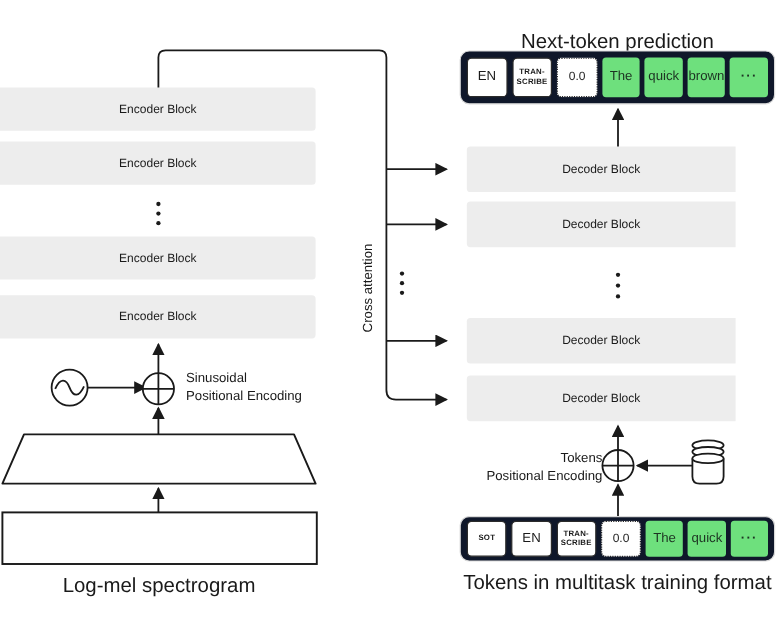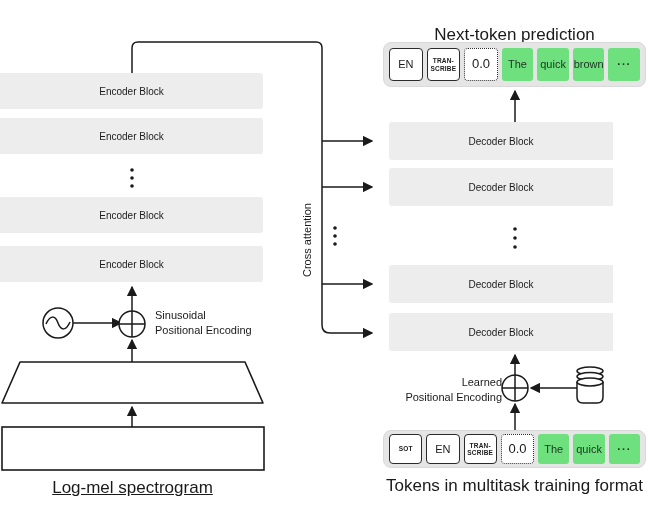--- a/index.html
+++ b/index.html
@@ -9,32 +9,32 @@
   .block {
     position:absolute; background:var(--block-bg,#ededed);
     display:flex; align-items:center; justify-content:center;
     font-size:10px; color:var(--text,#1a1a1a);
   }
   .enc-block { left:0; width:263px; height:36px; border-radius:0 3px 3px 0; }
   .dec-block { left:389px; width:224px; height:38px; border-radius:3px 0 0 3px; }
 
   .token-strip {
     position:absolute; left:383px; width:263px; box-sizing:border-box;
-    background:#e5e5e5; border:1.5px solid var(--container-border,#d9d9d9); border-radius:8px;
+    background:#0f172a; border:1.5px solid var(--container-border,#d9d9d9); border-radius:8px;
     display:flex; align-items:stretch; gap:4px; padding:5px;
   }
   #output-strip { top:42px; height:45px; }
   #input-strip  { top:430px; height:38px; padding:3px 5px; }
   .token {
     flex:1 1 0; display:flex; align-items:center; justify-content:center;
     font-size:11px; border-radius:4px; box-sizing:border-box; text-align:center;
     white-space:pre-line; line-height:1.1; color:var(--text,#1a1a1a);
   }
   .token.solid  { background:#fff; border:1.8px solid var(--token-border,#2b2b2b); }
-  .token.dotted { background:#fff; border:1.6px dotted var(--token-border,#2b2b2b); font-size:13px; }
+  .token.dotted { background:#fff; border:1.6px dotted var(--token-border,#2b2b2b); font-size:10px; }
   .token.green  { background:var(--token-green,#6ee07d); border:none; border-radius:3px; color:#1d3322; }
   .token.small  { font-size:6.5px; font-weight:700; letter-spacing:.2px; }
   .token.ellipsis { font-weight:700; letter-spacing:1px; }
 
   .caption { position:absolute; font-size:17px; text-align:center; color:var(--text,#1a1a1a); }
   .pe-label { position:absolute; font-size:11px; line-height:15px; color:var(--text,#1a1a1a); }
   .vlabel {
     position:absolute; left:307px; top:240px; font-size:11px; white-space:nowrap;
     transform:translate(-50%,-50%) rotate(-90deg); color:var(--text,#1a1a1a);
   }
@@ -88,25 +88,25 @@
     <div class="token green ellipsis">···</div>
   </div>
   <div class="caption" style="left:383px; top:476px; width:263px;">Tokens in multitask training format</div>
 
   <div class="vlabel">Cross attention</div>
   <div class="pe-label" style="left:155px; top:308px;">
     <div>Sinusoidal</div>
     <div>Positional Encoding</div>
   </div>
   <div class="pe-label" style="left:360px; top:375px; width:142px; text-align:right;">
-    <div>Learned</div>
+    <div>Tokens</div>
     <div>Positional Encoding</div>
   </div>
   <div id="conv-label">2x Conv1D + GELU</div>
-  <div class="caption" style="left:0; top:478px; width:265px;text-decoration:underline;">Log-mel spectrogram</div>
+  <div class="caption" style="left:0; top:478px; width:265px;">Log-mel spectrogram</div>
 
   <svg id="wires" width="648" height="522" viewBox="0 0 648 522">
     <defs>
       <marker id="arr" viewBox="0 0 8 8" refX="7" refY="4" markerWidth="7" markerHeight="7" orient="auto-start-reverse">
         <path class="arrowhead" d="M0,0 L8,4 L0,8 Z"></path>
       </marker>
     </defs>
 
     <g>
       <path class="stroke" d="M132,73 L132,48 Q132,42 138,42 L316,42 Q322,42 322,48 L322,325 Q322,333 330,333 L372,333" marker-end="url(#arr)"></path>

